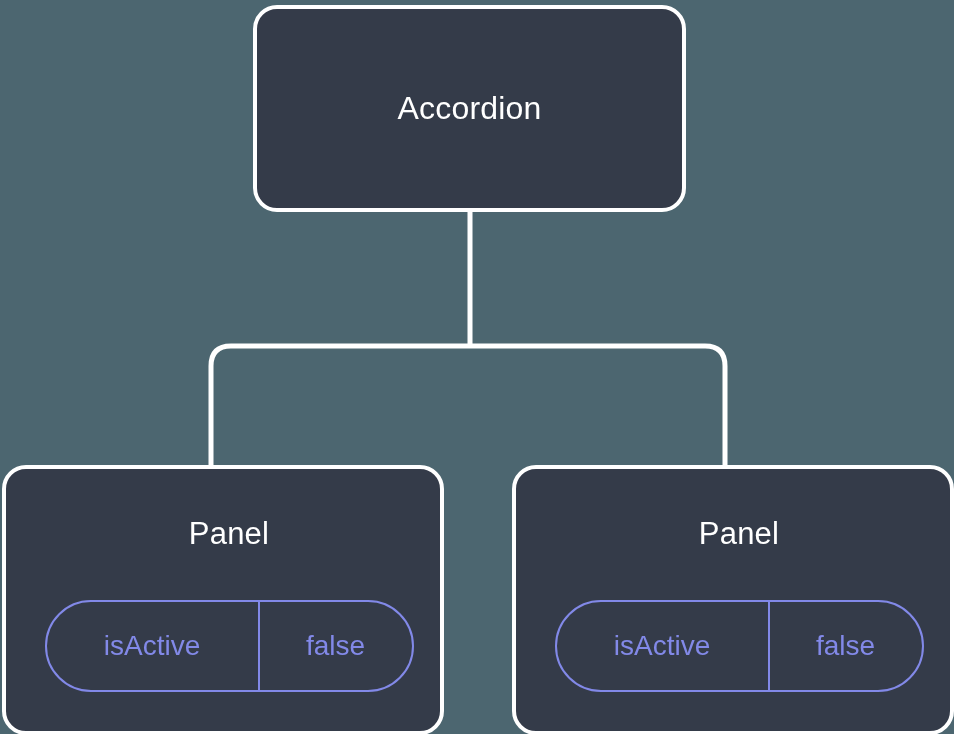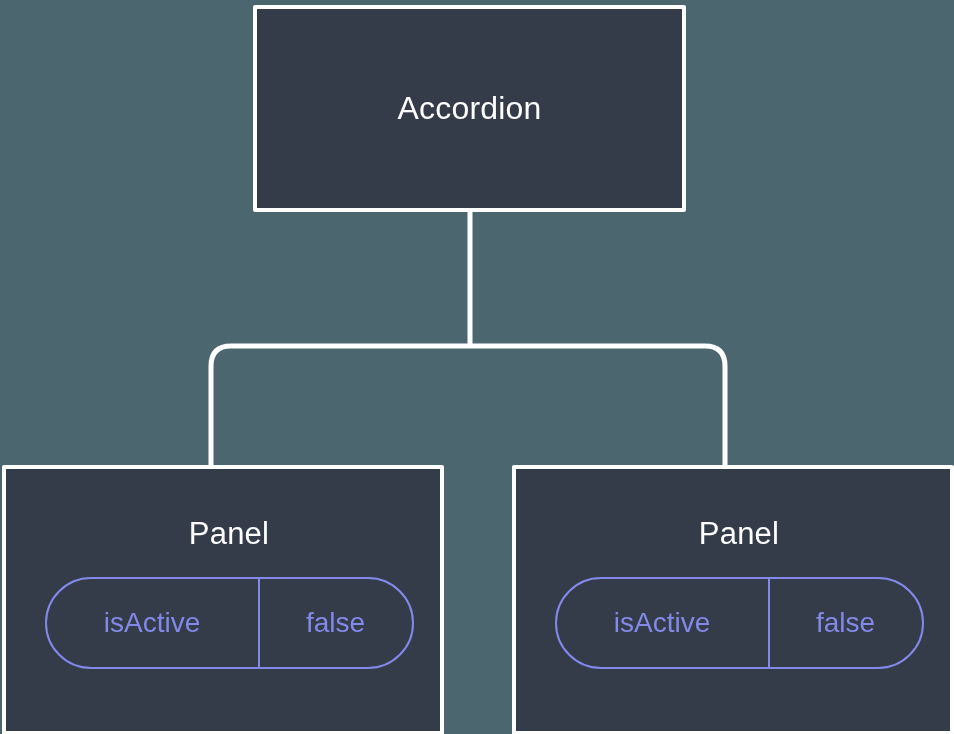--- a/index.html
+++ b/index.html
@@ -31,21 +31,21 @@
     height: 734px;
     pointer-events: none;
   }
 
   
   .node {
     position: absolute;
     box-sizing: border-box;
     background: #343b49;
     border: 4px solid #ffffff;
-    border-radius: 2px;
+    border-radius: 24px;
     display: flex;
     flex-direction: column;
     align-items: center;
   }
 
   .node-root {
     left: 253px;
     top: 5px;
     width: 433px;
     height: 207px;
@@ -70,21 +70,21 @@
     line-height: 1.1;
     letter-spacing: 0.2px;
     font-weight: 400;
     white-space: nowrap;
   }
 
   .node-root .node-title { font-size: 32px; }
 
   
   .prop-pill {
-    margin-top: 26px;
+    margin-top: 49px;
     display: flex;
     align-items: stretch;
     height: 92px;
     border: 2px solid #8289e8;
     border-radius: 46px;
     box-sizing: border-box;
     overflow: hidden;
   }
 
   .prop-key,

